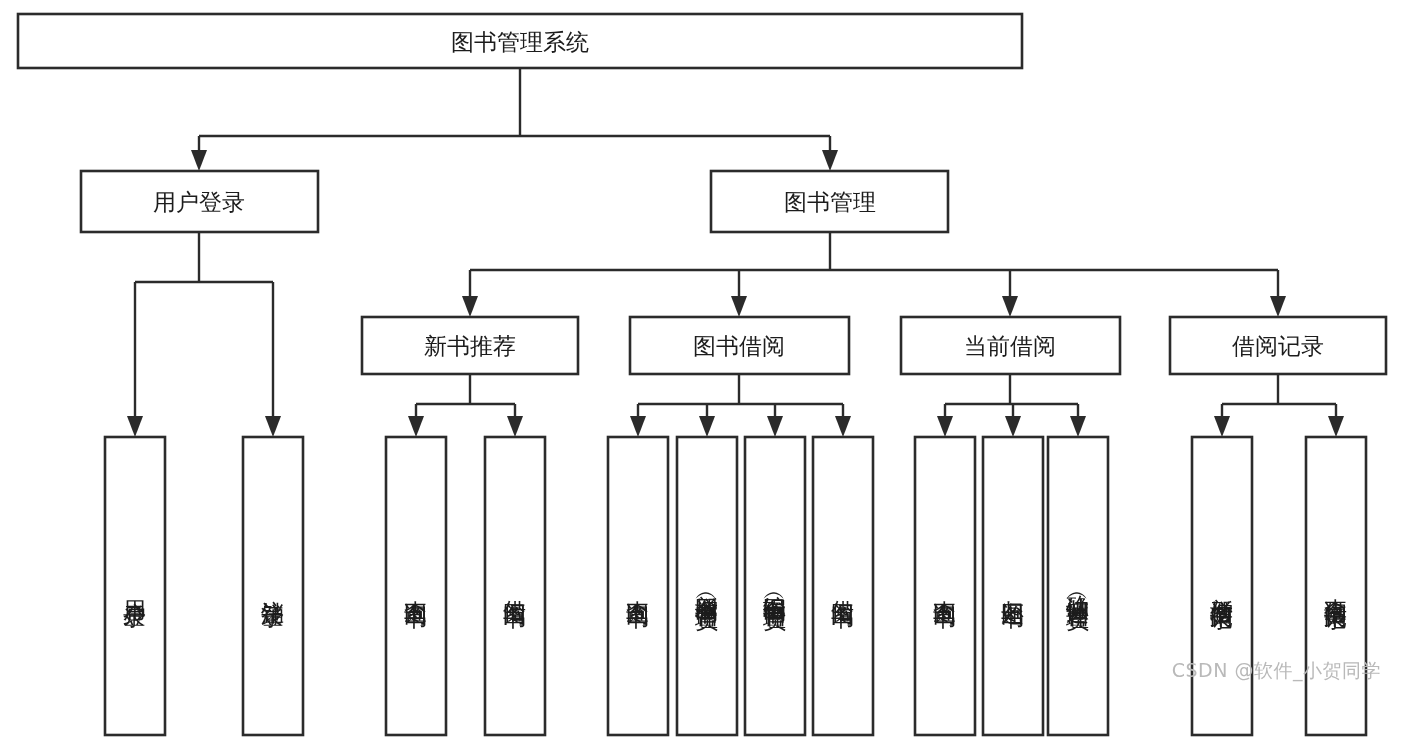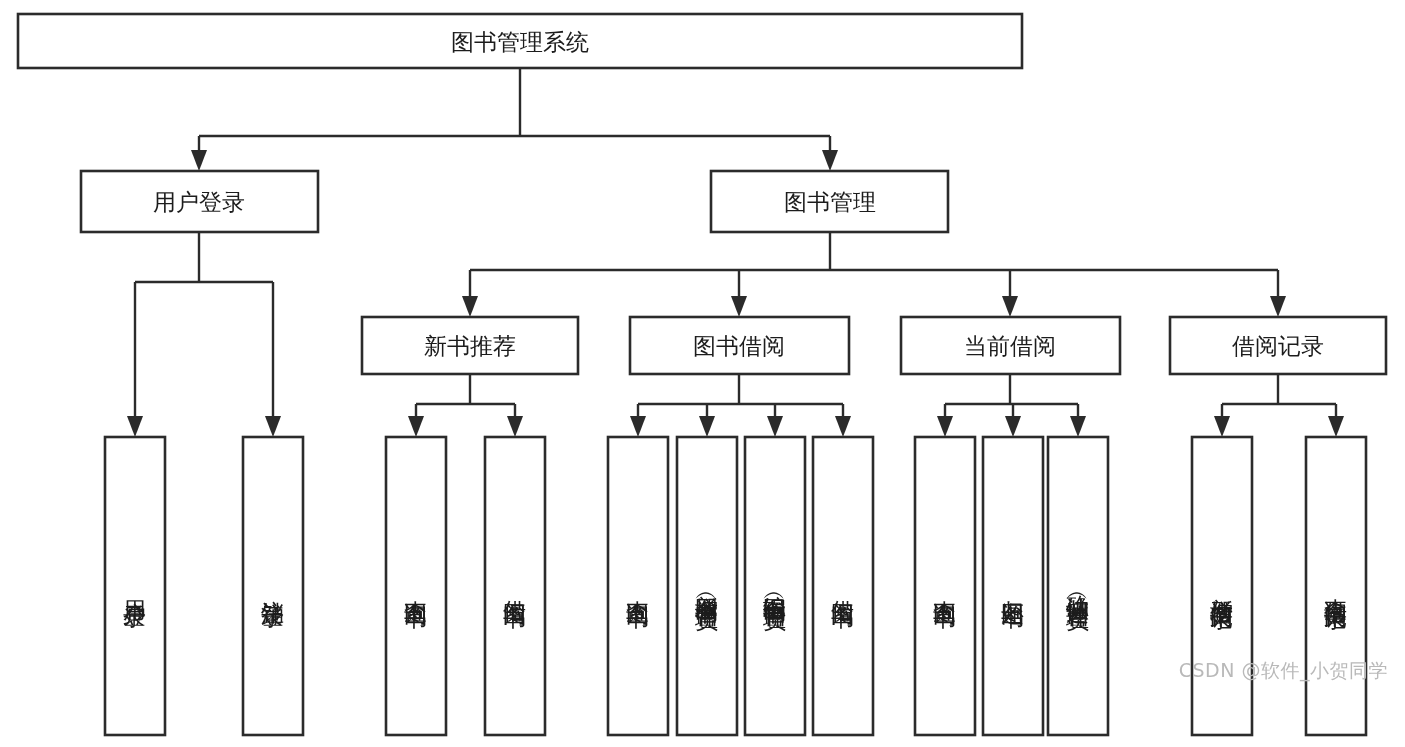--- a/index.html
+++ b/index.html
@@ -62,21 +62,21 @@
     font-family: "DejaVu Sans", "Liberation Sans", sans-serif;
     font-size: 23px;
     line-height: 1.05;
     color: #1c1c1c;
     letter-spacing: 2px;
     white-space: nowrap;
     text-align: center;
   }
   .watermark {
     position: absolute;
-    right: 17px;
+    right: 24px;
     bottom: 4px;
     font-family: "DejaVu Sans", "Liberation Sans", sans-serif;
     font-size: 19px;
     color: #b9b9b9;
     letter-spacing: 0.5px;
     white-space: nowrap;
   }
 </style>
 </head>
 <body>

